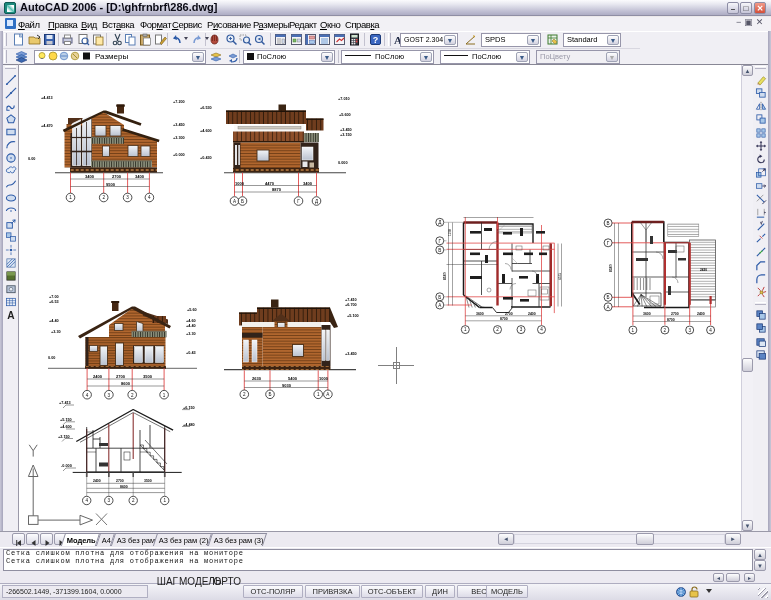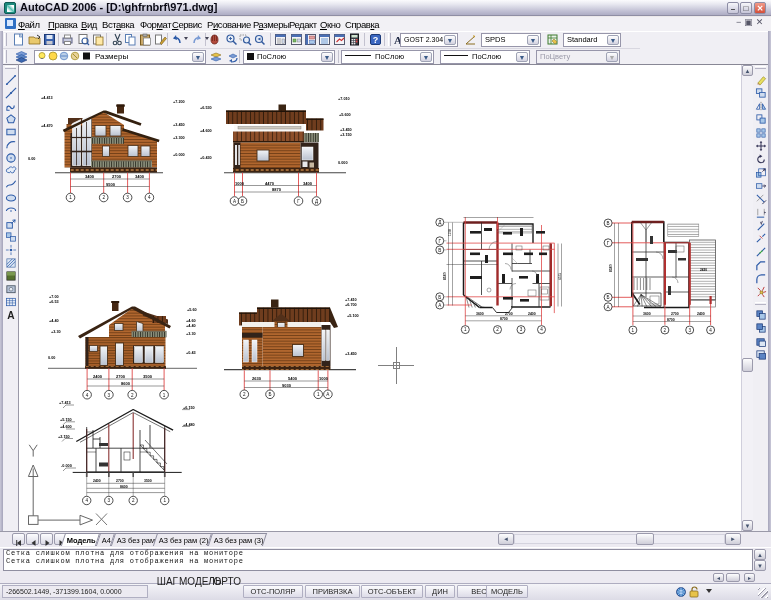--- a/index.html
+++ b/index.html
@@ -9,21 +9,21 @@
 .sbtn{position:absolute;top:585px;height:13px;font-size:7.5px;line-height:12px;text-align:center;color:#222;background:linear-gradient(#fbfbfd,#dddce8);border:1px solid #b0afc2;border-radius:1px;overflow:hidden;white-space:nowrap}
 .sflat{position:absolute;top:575px;height:13px;font-size:10px;line-height:13px;text-align:right;color:#222;white-space:nowrap}
 .sb{position:absolute;background:linear-gradient(#fdfdfe,#cfced9);border:1px solid #9b9aac;border-radius:2px;color:#44536e;text-align:center}
 .tab{position:absolute;top:533px;height:13px;font-size:7.5px;line-height:13px;color:#000;background:#eceaf0;border:1px solid #8f8ea0;border-bottom:none;padding:0 3px;transform:skewX(-18deg);white-space:nowrap;overflow:hidden}
 .tabt{transform:skewX(18deg);display:block}
 </style></head><body>
 <div class="a" style="left:0;top:0;width:771px;height:16px;background:linear-gradient(#fbfbfd 0%,#e6e6ef 30%,#c0bfd3 75%,#aeadc4 100%);border-bottom:1px solid #8f8ea4"></div>
 <div class="a" style="left:4px;top:2px;width:12px;height:12px;background:#1d8a7e;border-radius:2px;border:1px solid #0d5a52">
     <div class="a" style="left:2px;top:2px;width:7px;height:7px;background:linear-gradient(45deg,#fff 20%,#59c2b4 50%,#fff 80%)"></div>
   </div>
-<div class="a" style="left:20px;top:1px;font-size:11px;font-weight:bold;color:#0a0a14">AutoCAD 2006 - [D:\ghfrnbrf\971.dwg]</div>
+<div class="a" style="left:20px;top:1px;font-size:11px;font-weight:bold;color:#0a0a14">AutoCAD 2006 - [D:\ghfrnbrf\286.dwg]</div>
 <div class="a" style="left:727px;top:2px;width:12px;height:12px;background:linear-gradient(#f6f6fa,#c6c5d8);border:1px solid #8d8da5;border-radius:2px;font-size:8px;line-height:11px;text-align:center;color:#222;font-weight:bold">–</div>
 <div class="a" style="left:740px;top:2px;width:12px;height:12px;background:linear-gradient(#f6f6fa,#c6c5d8);border:1px solid #8d8da5;border-radius:2px;font-size:8px;line-height:11px;text-align:center;color:#222;font-weight:bold">□</div>
 <div class="a" style="left:754px;top:2px;width:12px;height:12px;background:linear-gradient(#f29b8a,#d44e38);border:1px solid #8d8da5;border-radius:2px;font-size:8px;line-height:11px;text-align:center;color:#fff;font-weight:bold">✕</div>
 <div class="a" style="left:0;top:17px;width:771px;height:14px;background:#f2f1f5"></div>
 <div class="a" style="left:5px;top:18px;width:11px;height:11px;background:#2f6fc4;border-radius:1px">
     <div class="a" style="left:2px;top:2px;width:6px;height:6px;background:#d8e8ff"></div>
   </div>
 <div class="menu" style="left:18px"><u>Ф</u>айл</div>
 <div class="menu" style="left:48px"><u>П</u>равка</div>
 <div class="menu" style="left:81px"><u>В</u>ид</div>

